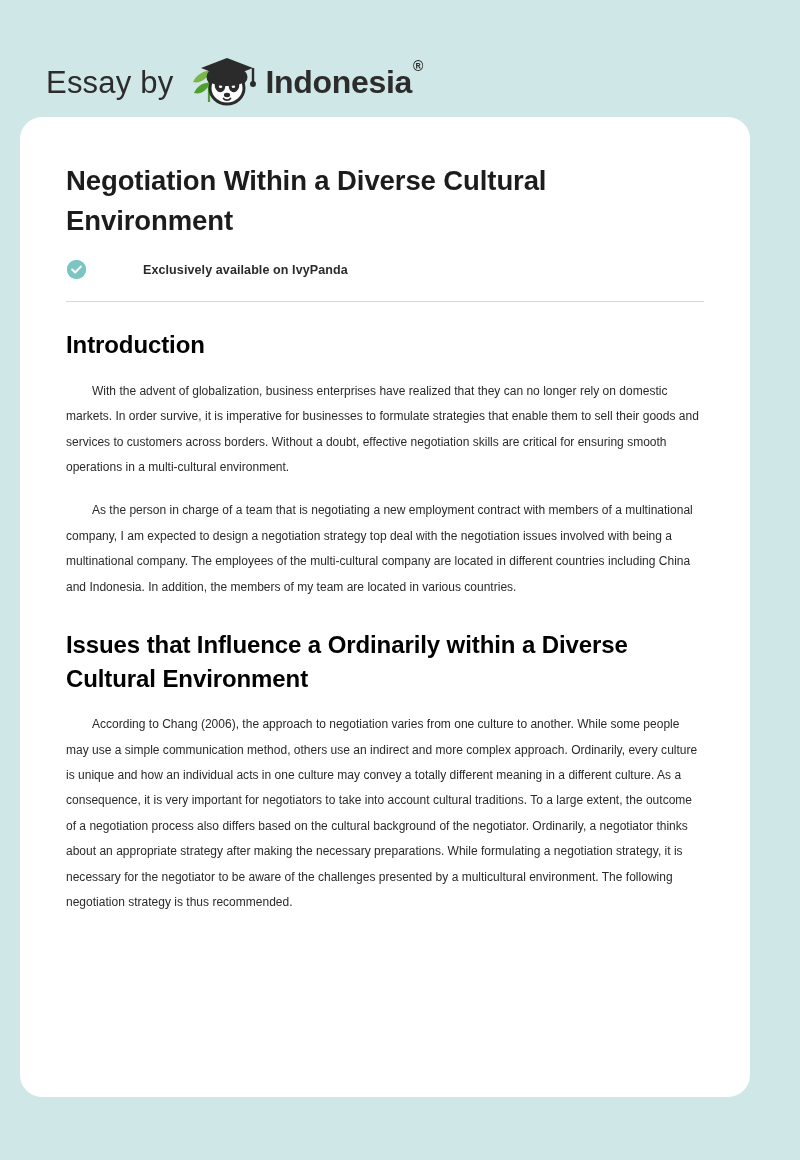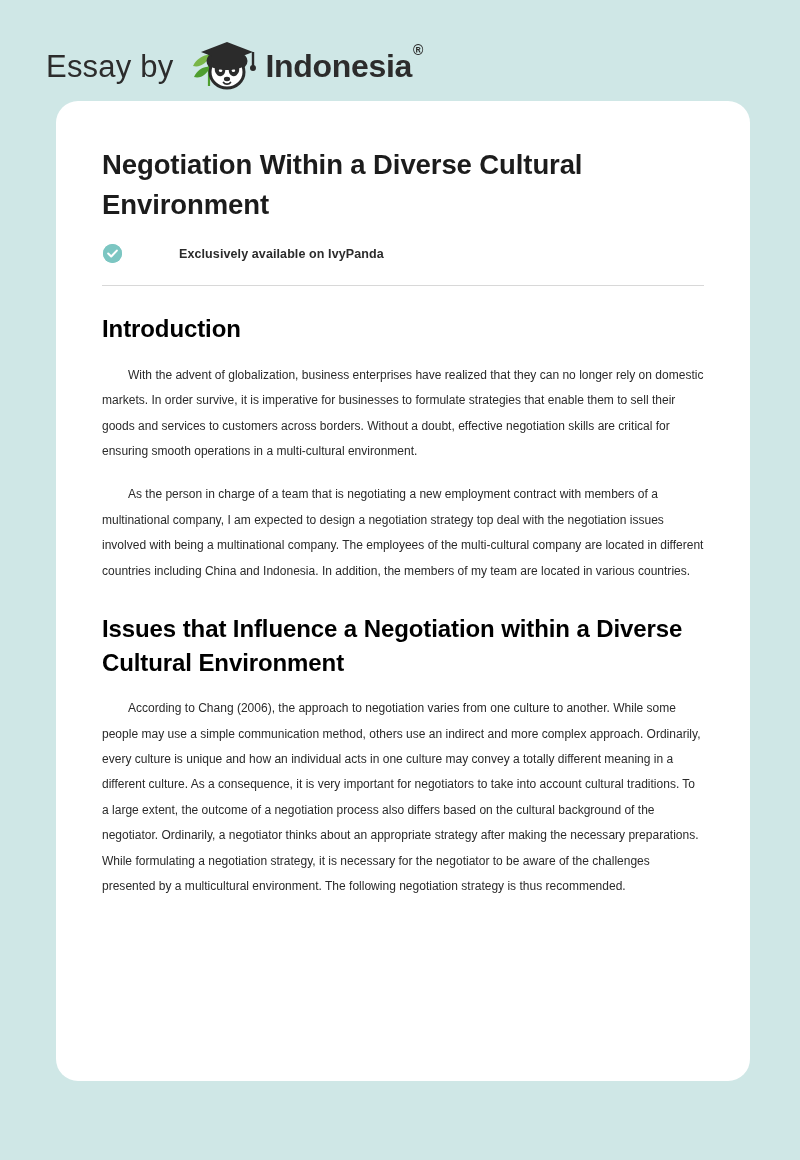--- a/index.html
+++ b/index.html
@@ -20,20 +20,21 @@
     position: relative;
   }
 
   
   .header {
     display: flex;
     align-items: center;
     padding: 40px 0 0 46px;
     height: 92px;
     box-sizing: border-box;
+    margin-top: 16px;
   }
   .header-text {
     font-size: 31px;
     color: #2c2c2c;
     font-weight: 400;
     letter-spacing: 0.2px;
     line-height: 1;
   }
   .brand {
     display: flex;
@@ -59,21 +60,21 @@
     font-weight: bold;
     color: #2c2c2c;
     vertical-align: super;
     position: relative;
     top: -10px;
     left: 1px;
   }
 
   
   .card {
-    margin: 9px 50px 44px 56px;
+    margin: 9px 50px 44px 20px;
     background: #ffffff;
     border-radius: 22px;
     padding: 44px 46px 48px 46px;
     box-sizing: border-box;
     min-height: 980px;
   }
   .doc-title {
     font-size: 27.5px;
     line-height: 1.44;
     font-weight: bold;
@@ -182,18 +183,18 @@
       </span>
       <span class="exclusive-label">Exclusively available on IvyPanda</span>
     </div>
 
     <hr class="divider">
 
     <h2 class="section-heading">Introduction</h2>
     <p class="para">With the advent of globalization, business enterprises have realized that they can no longer rely on domestic markets. In order survive, it is imperative for businesses to formulate strategies that enable them to sell their goods and services to customers across borders. Without a doubt, effective negotiation skills are critical for ensuring smooth operations in a multi-cultural environment.</p>
     <p class="para">As the person in charge of a team that is negotiating a new employment contract with members of a multinational company, I am expected to design a negotiation strategy top deal with the negotiation issues involved with being a multinational company. The employees of the multi-cultural company are located in different countries including China and Indonesia. In addition, the members of my team are located in various countries.</p>
 
-    <h2 class="section-heading tight">Issues that Influence a Negotiation within a Diverse Cultural Environment</h2>
+    <h2 class="section-heading tight">Issues that Influence a Ordinarily within a Diverse Cultural Environment</h2>
     <p class="para">According to Chang (2006), the approach to negotiation varies from one culture to another. While some people may use a simple communication method, others use an indirect and more complex approach. Ordinarily, every culture is unique and how an individual acts in one culture may convey a totally different meaning in a different culture. As a consequence, it is very important for negotiators to take into account cultural traditions. To a large extent, the outcome of a negotiation process also differs based on the cultural background of the negotiator. Ordinarily, a negotiator thinks about an appropriate strategy after making the necessary preparations. While formulating a negotiation strategy, it is necessary for the negotiator to be aware of the challenges presented by a multicultural environment. The following negotiation strategy is thus recommended.</p>
 
   </div>
 
 </div>
 
 </body></html>

